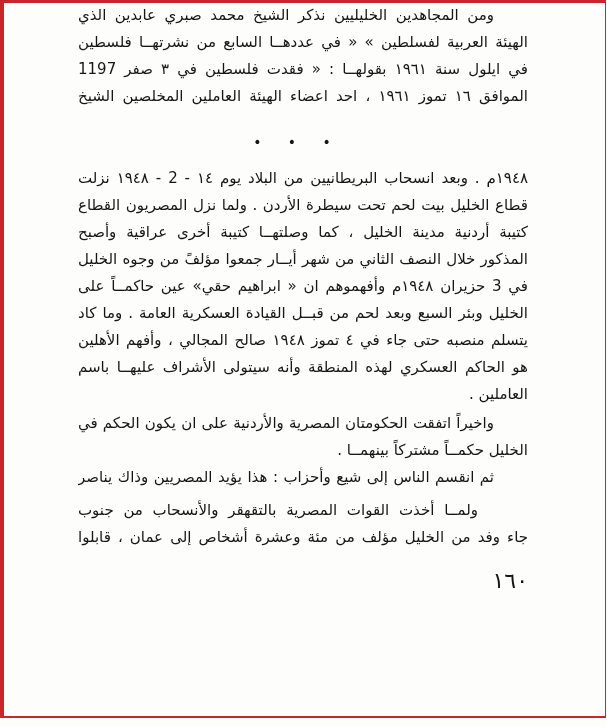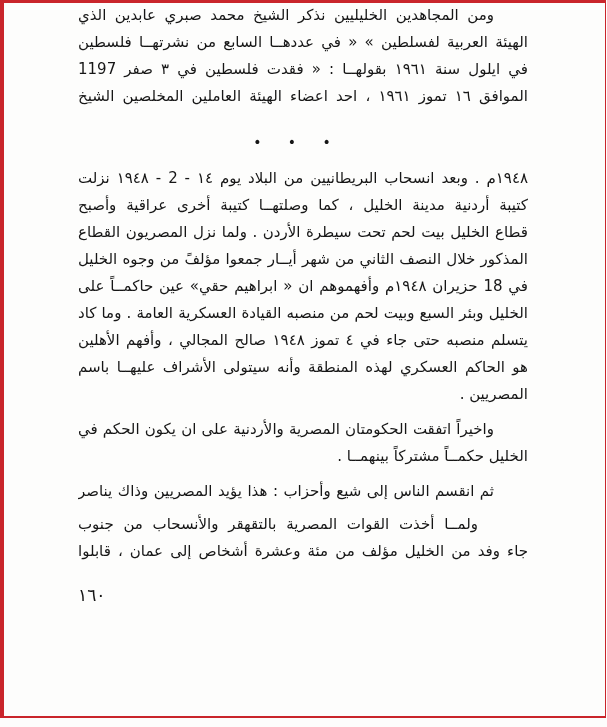--- a/index.html
+++ b/index.html
@@ -41,24 +41,24 @@
   .line.rl{text-align-last:right}
   .dots{
     text-align:center;
     letter-spacing:11px;
     text-indent:11px;
     line-height:27px;
     margin:19px 0 9px 0;
     font-size:14px;
   }
   .page-number{
-    text-align:left;
+    text-align:right;
     margin-top:16px;
     line-height:28px;
-    font-size:17px;
+    font-size:22px;
   }
 </style>
 </head>
 <body>
 
 <main class="scan">
   <div class="frame"></div>
 
   <section class="text">
 
@@ -66,36 +66,36 @@
       <div class="line first">ومن المجاهدين الخليليين نذكر الشيخ محمد صبري عابدين الذي نعتــه</div>
       <div class="line">الهيئة العربية لفسلطين » « في عددهــا السابع من نشرتهــا فلسطين الصادرة</div>
       <div class="line">في ايلول سنة ١٩٦١ بقولهــا : « فقدت فلسطين في ٣ صفر 1197 هجرية</div>
       <div class="line">الموافق ١٦ تموز ١٩٦١ ، احد اعضاء الهيئة العاملين المخلصين الشيخ محمد</div>
     </div>
 
     <div class="dots">• • •</div>
 
     <div class="para para-2">
       <div class="line">١٩٤٨م . وبعد انسحاب البريطانيين من البلاد يوم ١٤ - 2 - ١٩٤٨ نزلت</div>
+      <div class="line">قطاع الخليل بيت لحم تحت سيطرة الأردن . ولما نزل المصريون القطاع</div>
       <div class="line">كتيبة أردنية مدينة الخليل ، كما وصلتهــا كتيبة أخرى عراقية وأصبح</div>
-      <div class="line">قطاع الخليل بيت لحم تحت سيطرة الأردن . ولما نزل المصريون القطاع</div>
       <div class="line">المذكور خلال النصف الثاني من شهر أيــار جمعوا مؤلفً من وجوه الخليل</div>
-      <div class="line">في 18 حزيران ١٩٤٨م وأفهموهم ان « ابراهيم حقي» عين حاكمــاً على</div>
-      <div class="line">الخليل وبئر السبع وبيت لحم من منصبه القيادة العسكرية العامة . وما كاد</div>
+      <div class="line">في 3 حزيران ١٩٤٨م وأفهموهم ان « ابراهيم حقي» عين حاكمــاً على</div>
+      <div class="line">الخليل وبئر السبع وبعد لحم من قبــل القيادة العسكرية العامة . وما كاد</div>
       <div class="line">يتسلم منصبه حتى جاء في ٤ تموز ١٩٤٨ صالح المجالي ، وأفهم الأهلين أنه</div>
       <div class="line">هو الحاكم العسكري لهذه المنطقة وأنه سيتولى الأشراف عليهــا باسم الحكومة</div>
-      <div class="line rl">المصريين .</div>
+      <div class="line rl">العاملين .</div>
     </div>
 
-    <div class="para para-3" style="margin-top:8px">
+    <div class="para para-3" style="margin-top:2px">
       <div class="line first">واخيراً اتفقت الحكومتان المصرية والأردنية على ان يكون الحكم في</div>
       <div class="line rl">الخليل حكمــاً مشتركاً بينهمــا .</div>
     </div>
 
-    <div class="para para-4" style="margin-top:8px">
+    <div class="para para-4" style="">
       <div class="line first">ثم انقسم الناس إلى شيع وأحزاب : هذا يؤيد المصريين وذاك يناصر</div>
     </div>
 
     <div class="para para-5" style="margin-top:6px">
       <div class="line first">ولمــا أخذت القوات المصرية بالتقهقر والأنسحاب من جنوب فلسطين</div>
       <div class="line">جاء وفد من الخليل مؤلف من مئة وعشرة أشخاص إلى عمان ، قابلوا فيهــا</div>
     </div>
 
     <div class="page-number">١٦٠</div>
 

